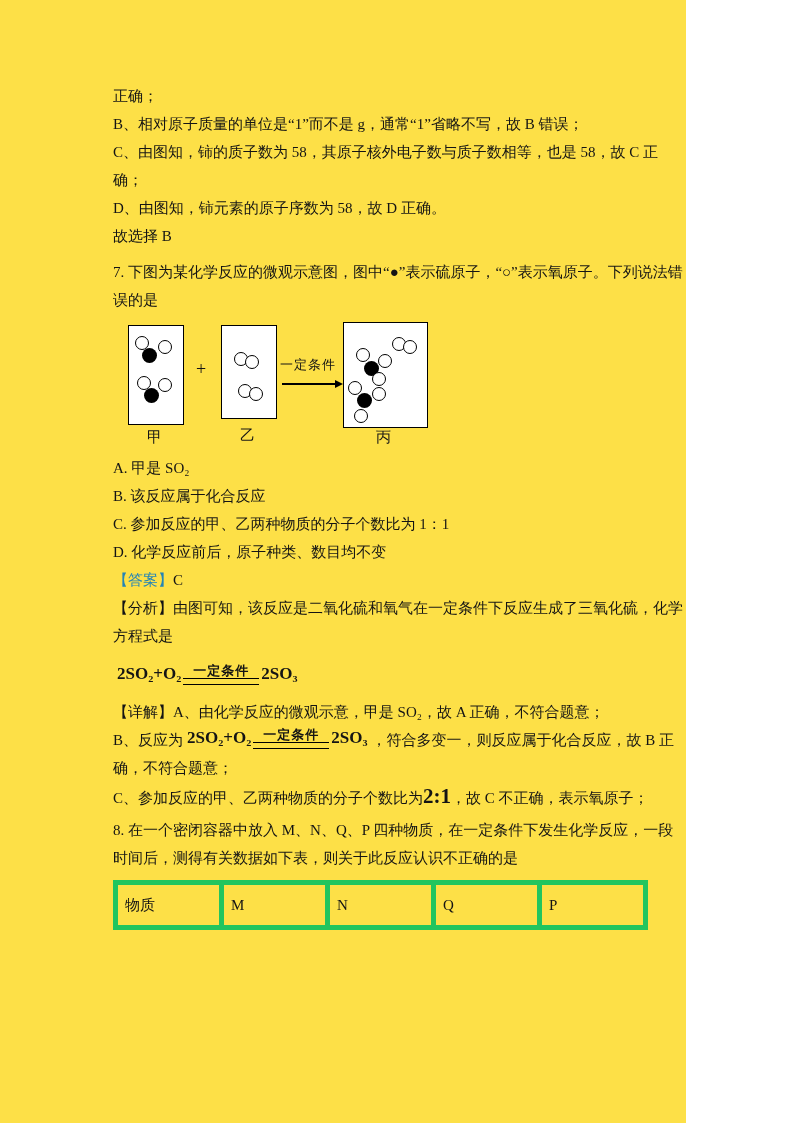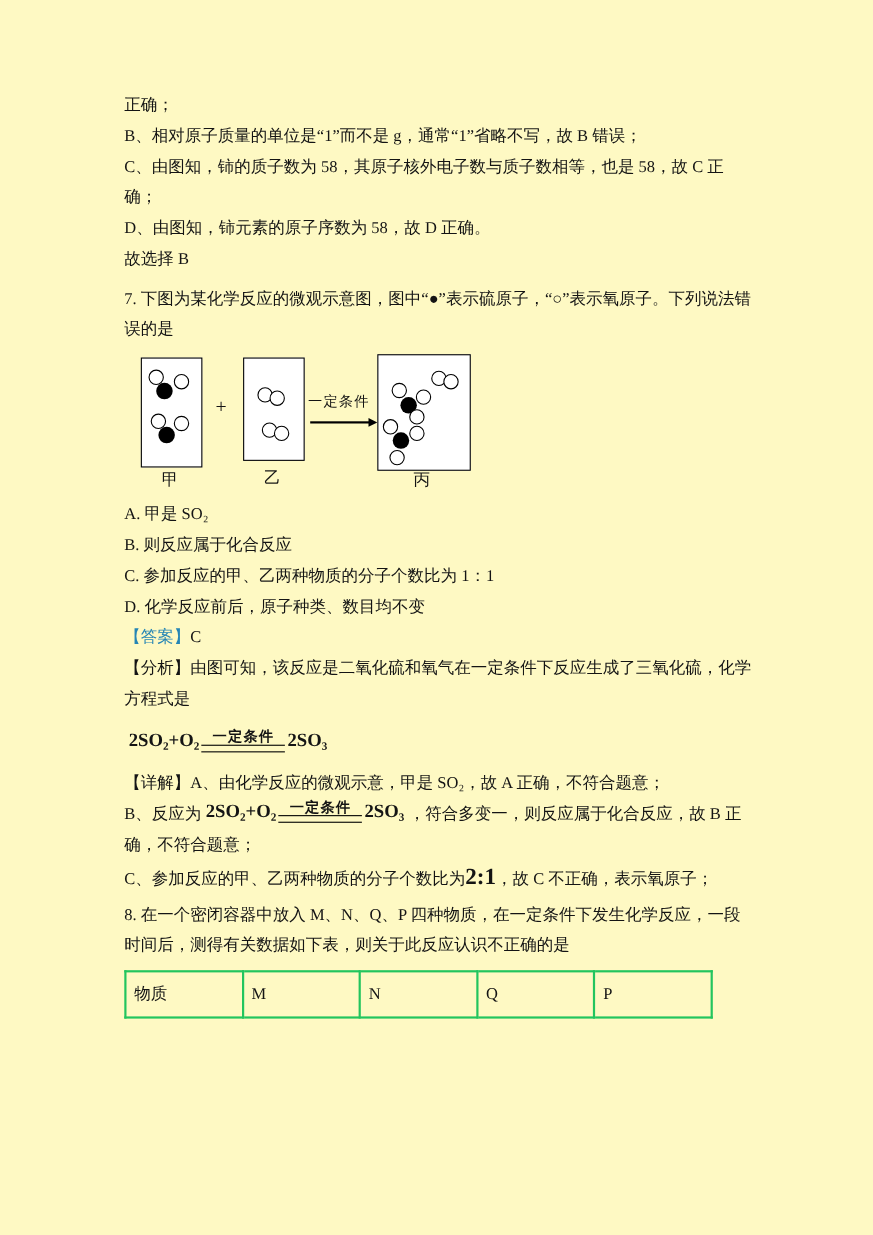--- a/index.html
+++ b/index.html
@@ -1,20 +1,20 @@
 <!DOCTYPE html>
 <html style="--accent: #2585b5;"><head>
 <meta charset="utf-8">
 <style>
   html,body{margin:0;padding:0;}
   body{
     width:794px;height:1123px;background:#ffffff;color:#141414;
     font-family:"Liberation Serif","DejaVu Serif",serif;
   }
-  .page{position:relative;width:794px;height:1123px;background:#fef9c3;overflow:hidden;}
+  .page{position:relative;width:686px;height:1123px;background:#fde047;overflow:hidden;}
   .content{position:absolute;left:113px;top:82px;width:572px;font-size:15px;line-height:28px;}
   .para{margin:0;}
   .mt8{margin-top:8px;}
   .mt4{margin-top:4px;font-family:Liberation Serif, serif;}
   .accent{color:var(--accent,#2585b5);}
   .ratio{font-weight:bold;font-size:21px;}
 
   
   .diagram{position:relative;height:130px;margin:6px 0 4px 0;}
   .mbox{position:absolute;border:1px solid #000;background:#fff;}
@@ -29,21 +29,21 @@
   
   .equation{display:inline-flex;align-items:center;font-weight:bold;font-size:17px;line-height:1;white-space:nowrap;}
   .equation-row{margin:10px 0 10px 4px;}
   .eq-cond{display:inline-flex;flex-direction:column;align-items:center;margin:0 2px;}
   .cond-text{font-size:13px;font-weight:bold;line-height:15px;letter-spacing:1px;}
   .cond-lines{width:76px;height:5px;border-top:1.5px solid #000;border-bottom:1.5px solid #000;}
   .inline-eq{vertical-align:2px;margin:0 4px;}
 
   
   .q8-table{border-collapse:collapse;width:535px;table-layout:fixed;margin-top:8px;}
-  .q8-table td{border:2px solid #22c55e;height:36px;padding:2px 7px;font-size:15px;vertical-align:middle;line-height:18px;}
+  .q8-table td{border:5px solid #22c55e;height:36px;padding:2px 7px;font-size:15px;vertical-align:middle;line-height:18px;}
 </style>
 </head>
 <body>
 
 <div class="page">
   <div class="content">
 
     <p class="para">正确；</p>
     <p class="para">B、相对原子质量的单位是“1”而不是 g，通常“1”省略不写，故 B 错误；</p>
     <p class="para">C、由图知，铈的质子数为 58，其原子核外电子数与质子数相等，也是 58，故 C 正确；</p>
@@ -87,21 +87,21 @@
         <span class="atom-o" style="left:28px;top:64px;"></span>
         <span class="atom-o" style="left:10px;top:86px;"></span>
       </div>
 
       <span class="box-label" style="left:34px;top:109px;">甲</span>
       <span class="box-label" style="left:127px;top:107px;">乙</span>
       <span class="box-label" style="left:263px;top:109px;">丙</span>
     </div>
 
     <p class="para">A. 甲是 SO₂</p>
-    <p class="para">B. 则反应属于化合反应</p>
+    <p class="para">B. 该反应属于化合反应</p>
     <p class="para">C. 参加反应的甲、乙两种物质的分子个数比为 1：1</p>
     <p class="para">D. 化学反应前后，原子种类、数目均不变</p>
 
     <p class="para"><span class="accent">【答案】</span><span>C</span></p>
 
     <p class="para">【分析】由图可知，该反应是二氧化硫和氧气在一定条件下反应生成了三氧化硫，化学方程式是</p>
 
     <div class="equation-row">
       <span class="equation">
         <span class="eq-part">2SO₂+O₂</span>

